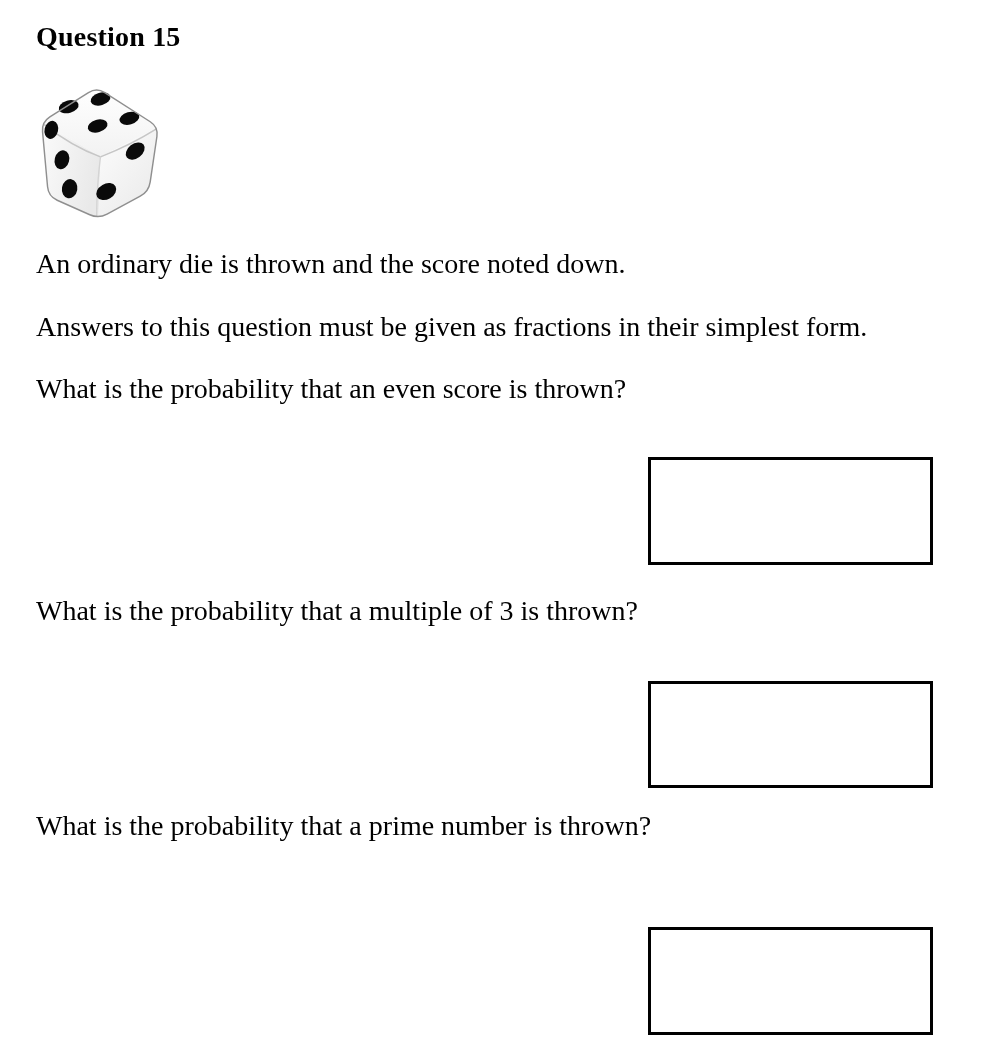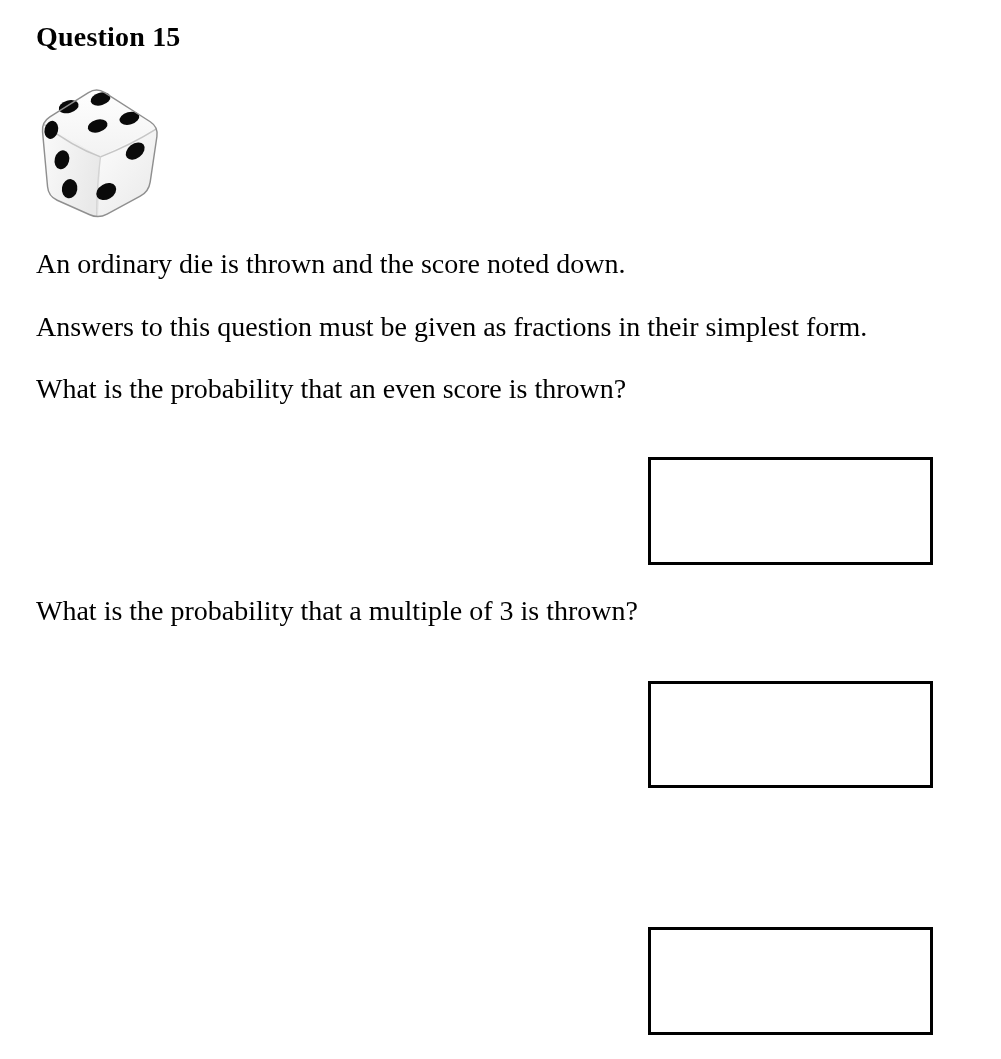--- a/index.html
+++ b/index.html
@@ -135,16 +135,17 @@
   <p class="text-line intro-2">Answers to this question must be given as fractions in their simplest form.</p>
 
   <p class="text-line prompt-1">What is the probability that an even score is thrown?</p>
 
   <div class="answer-box answer-box-1"></div>
 
   <p class="text-line prompt-2">What is the probability that a multiple of 3 is thrown?</p>
 
   <div class="answer-box answer-box-2"></div>
 
+  <p class="text-line prompt-3">What is the probability that a prime number is thrown?</p>
 
   <div class="answer-box answer-box-3"></div>
 
 </div>
 
 </body></html>

